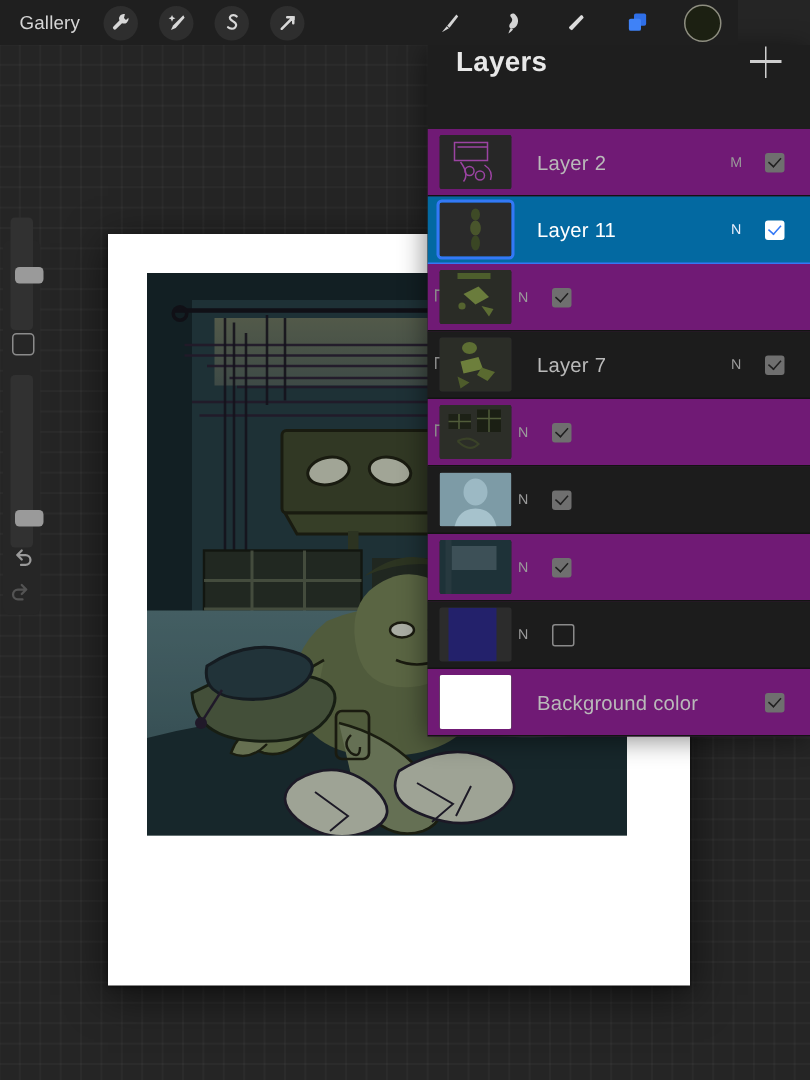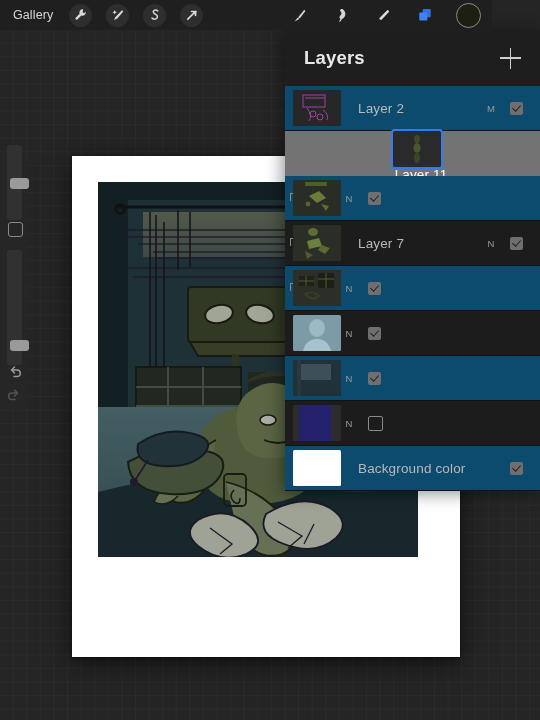--- a/index.html
+++ b/index.html
@@ -135,21 +135,20 @@
     right: 0; top: 30px;
     width: 255px;
     background: #1e1e1e;
     z-index: 35;
     box-shadow: -2px 2px 16px rgba(0,0,0,0.45);
     overflow: hidden;
   }
   #layers-header {
     height: 56px;
     display: flex;
-    align-items: center;
     padding: 0 18px 0 19px;
   }
   #layers-title {
     color: #e8e8e8;
     font-size: 18.5px;
     font-weight: bold;
     letter-spacing: .2px;
   }
   #add-layer-btn {
     margin-left: auto;
@@ -161,24 +160,24 @@
   }
   #add-layer-btn::before { left: 0; top: 10px; width: 21px; height: 1.6px; }
   #add-layer-btn::after { left: 9.7px; top: 0.5px; width: 1.6px; height: 21px; }
 
   .layer-row {
     position: relative;
     height: 44px;
     display: flex;
     align-items: center;
     border-bottom: 1px solid #131313;
-    background: #0c4a6e;
+    background: #701a75;
   }
   .layer-row.alt { background: #1c1c1c; }
-  .layer-row.selected { background: #737373; border-bottom-color: #3478f6; flex-direction: column; }
+  .layer-row.selected { background: #0369a1; border-bottom-color: #3478f6; }
 
   .clip-mark {
     position: absolute;
     left: 5px; top: 17px;
     width: 6px; height: 7px;
     border-left: 1.4px solid #8a8a8a;
     border-top: 1.4px solid #8a8a8a;
   }
   .thumb {
     width: 48px; height: 36px;

